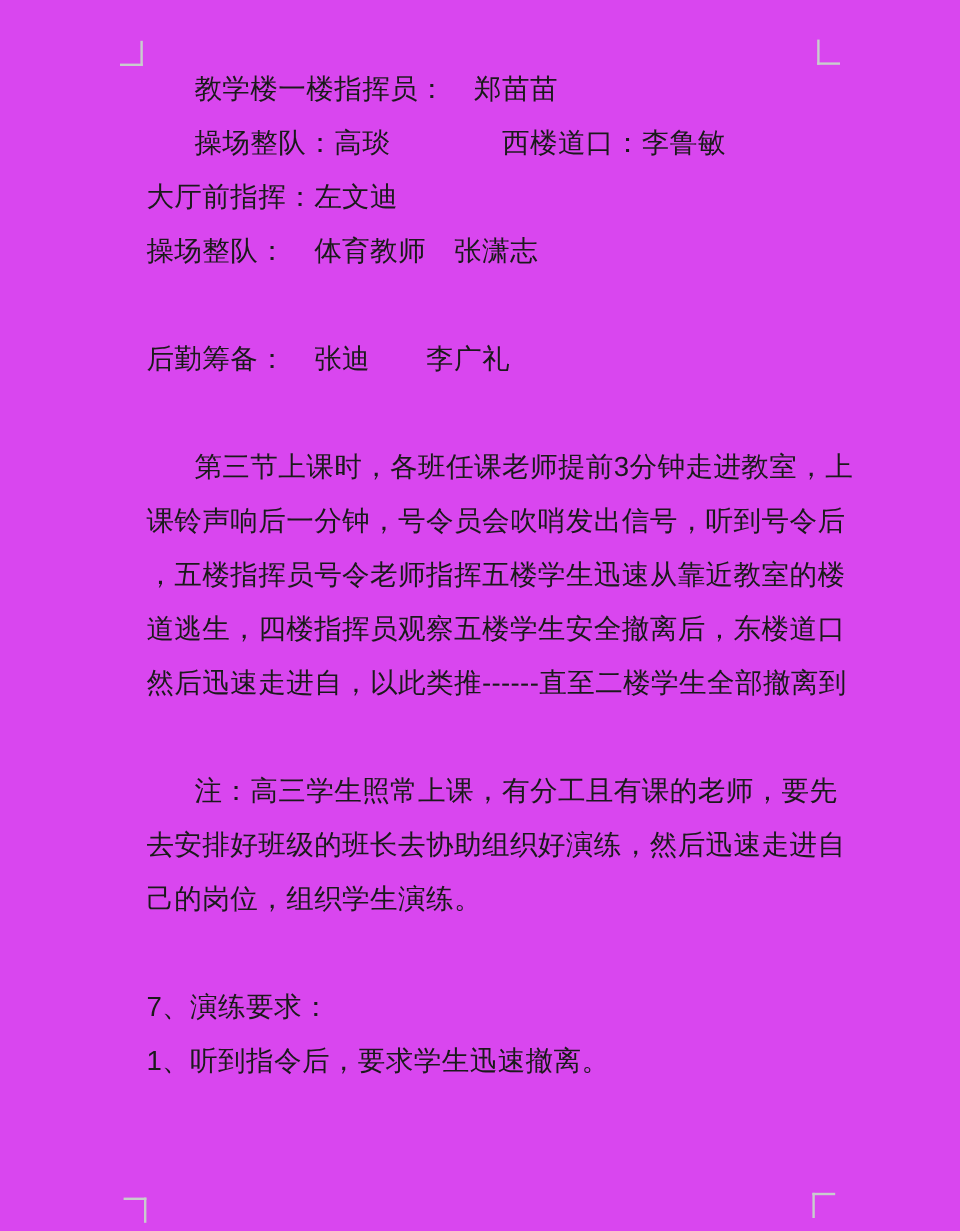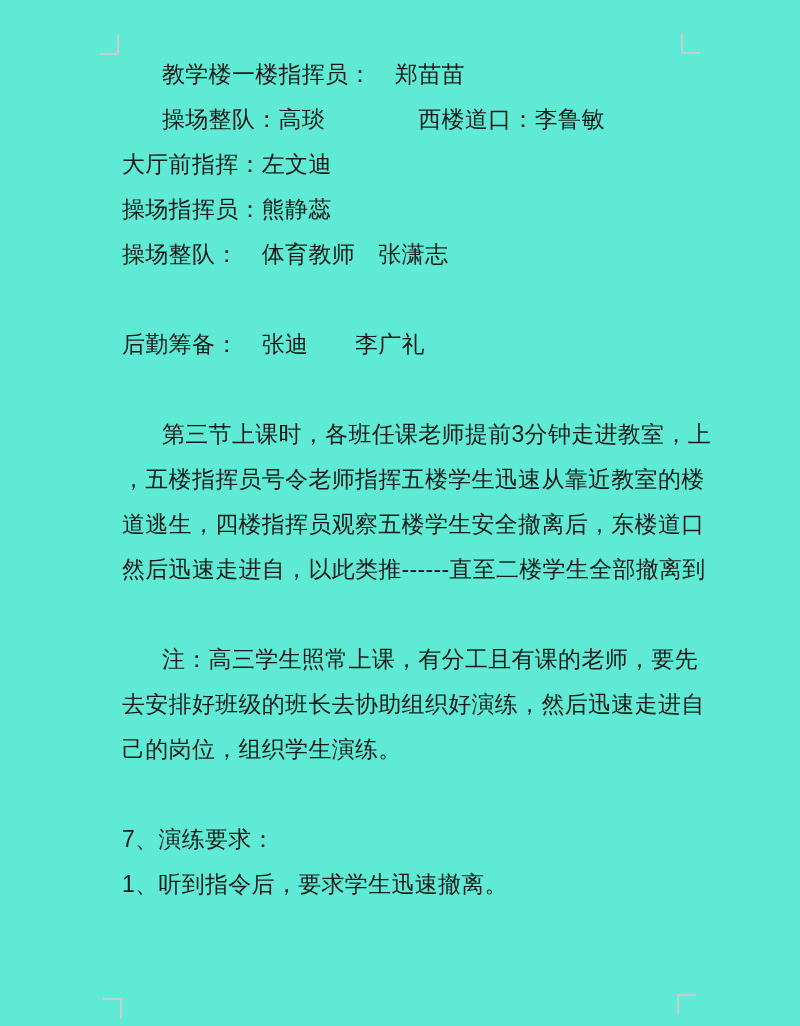--- a/index.html
+++ b/index.html
@@ -8,21 +8,21 @@
     width: 800px;
     height: 1026px;
     background: #fdfdfd;
     font-family: "Liberation Sans", sans-serif;
   }
   .page {
     position: relative;
     width: 800px;
     height: 1026px;
     overflow: hidden;
-    background: #5eead4;
+    background: #d946ef;
     color: #1a1a1a;
   }
   .content {
     position: absolute;
     left: 122px;
     top: 52px;
     width: 562px;
   }
   .line {
     height: 45px;
@@ -51,30 +51,30 @@
   <div class="mark tl"></div>
   <div class="mark tr"></div>
   <div class="mark bl"></div>
   <div class="mark br"></div>
 
   <div class="content">
 
     <div class="line indent">教学楼一楼指挥员：　郑苗苗</div>
     <div class="line indent">操场整队：高琰　　　　西楼道口：李鲁敏</div>
     <div class="line">大厅前指挥：左文迪</div>
-    <div class="line">操场指挥员：熊静蕊</div>
     <div class="line">操场整队：　体育教师　张潇志</div>
 
     <div class="line spacer"></div>
 
     <div class="line">后勤筹备：　张迪　　李广礼</div>
 
     <div class="line spacer"></div>
 
     <div class="line indent">第三节上课时，各班任课老师提前3分钟走进教室，上</div>
+    <div class="line">课铃声响后一分钟，号令员会吹哨发出信号，听到号令后</div>
     <div class="line">，五楼指挥员号令老师指挥五楼学生迅速从靠近教室的楼</div>
     <div class="line">道逃生，四楼指挥员观察五楼学生安全撤离后，东楼道口</div>
     <div class="line">然后迅速走进自，以此类推------直至二楼学生全部撤离到</div>
 
     <div class="line spacer"></div>
 
     <div class="line indent">注：高三学生照常上课，有分工且有课的老师，要先</div>
     <div class="line">去安排好班级的班长去协助组织好演练，然后迅速走进自</div>
     <div class="line">己的岗位，组织学生演练。</div>
 

